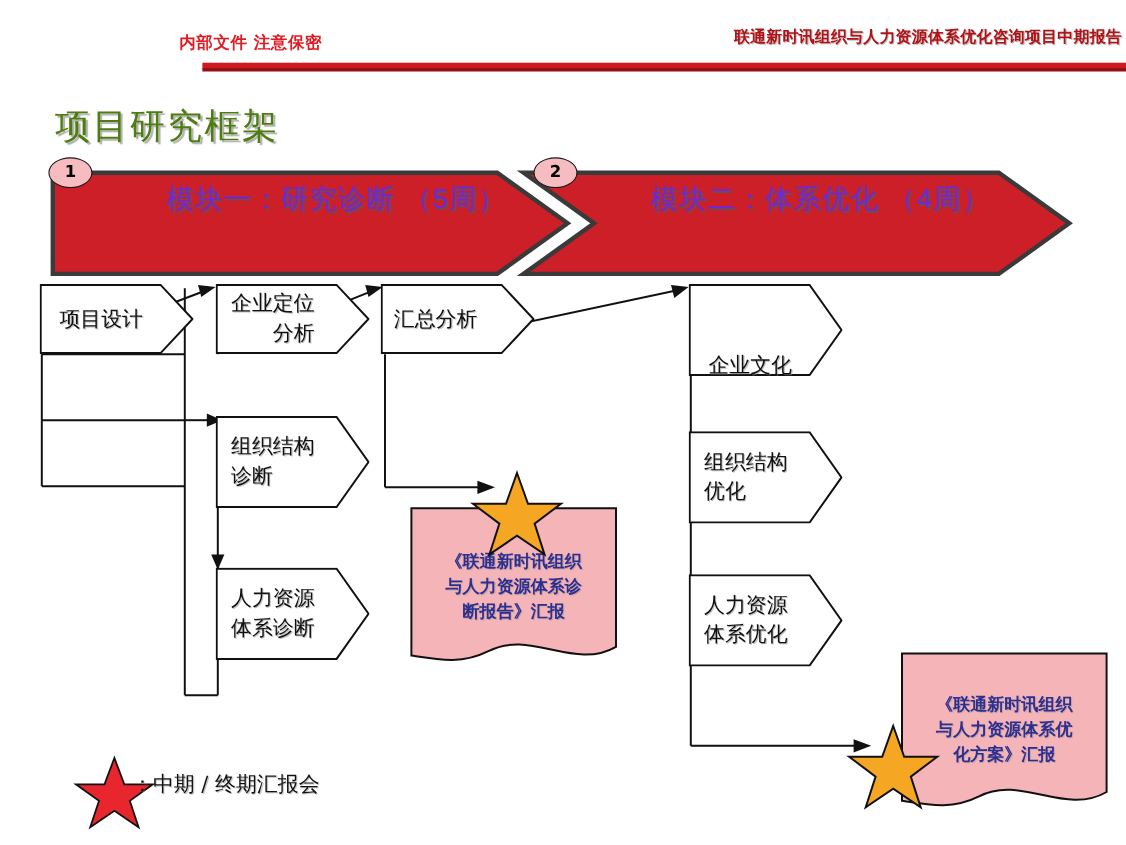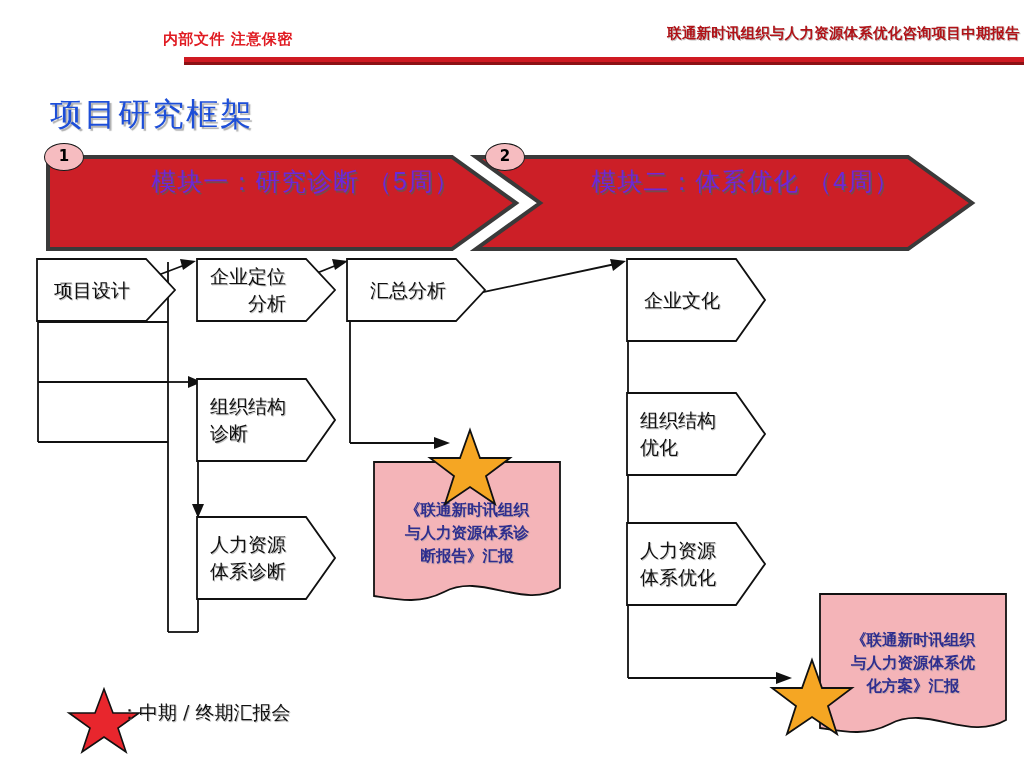--- a/index.html
+++ b/index.html
@@ -77,21 +77,21 @@
     left: 184px; top: 62px;
     width: 840px; height: 3px;
     background: #8d1115;
   }
 
   
   .slide-title {
     position: absolute;
     left: 50px; top: 93px;
     font-size: 32px;
-    color: #1d4ed8;
+    color: #4d7c0f;
     font-family: "DejaVu Serif", "Liberation Serif", serif;
     text-shadow: 2px 2px 1px rgba(120,120,120,0.6);
     letter-spacing: 2px;
   }
 
   
   .banner-layer {
     position: absolute;
     left: 0; top: 0;
     width: 1024px; height: 768px;
@@ -268,21 +268,21 @@
     <polygon points="1,1 110,1 139,32 110,63 1,63" fill="#ffffff" stroke="#111111" stroke-width="1.8"></polygon>
   </svg>
   <div class="pent-label center-v" style="padding-left:14px;">企业定位
 分析</div>
 </div>
 
 <div class="pent" style="left:346px; top:258px; width:140px; height:64px;">
   <svg viewBox="0 0 140 64" width="140" height="64">
     <polygon points="1,1 110,1 139,32 110,63 1,63" fill="#ffffff" stroke="#111111" stroke-width="1.8"></polygon>
   </svg>
-  <div class="pent-label center-v" style="padding-left:24px;">汇总分析</div>
+  <div class="pent-label center-v" style="padding-left:12px;">汇总分析</div>
 </div>
 
 <div class="pent" style="left:196px; top:378px; width:140px; height:84px;">
   <svg viewBox="0 0 140 84" width="140" height="84">
     <polygon points="1,1 110,1 139,42 110,83 1,83" fill="#ffffff" stroke="#111111" stroke-width="1.8"></polygon>
   </svg>
   <div class="pent-label center-v" style="padding-left:14px;">组织结构
 诊断</div>
 </div>
 
@@ -291,21 +291,21 @@
     <polygon points="1,1 110,1 139,42 110,83 1,83" fill="#ffffff" stroke="#111111" stroke-width="1.8"></polygon>
   </svg>
   <div class="pent-label center-v" style="padding-left:14px;">人力资源
 体系诊断</div>
 </div>
 
 <div class="pent" style="left:626px; top:258px; width:140px; height:84px;">
   <svg viewBox="0 0 140 84" width="140" height="84">
     <polygon points="1,1 110,1 139,42 110,83 1,83" fill="#ffffff" stroke="#111111" stroke-width="1.8"></polygon>
   </svg>
-  <div class="pent-label center-v" style="">企业文化</div>
+  <div class="pent-label center-v" style="margin-top:32px;">企业文化</div>
 </div>
 
 <div class="pent" style="left:626px; top:392px; width:140px; height:84px;">
   <svg viewBox="0 0 140 84" width="140" height="84">
     <polygon points="1,1 110,1 139,42 110,83 1,83" fill="#ffffff" stroke="#111111" stroke-width="1.8"></polygon>
   </svg>
   <div class="pent-label center-v" style="padding-left:14px;">组织结构
 优化</div>
 </div>
 

